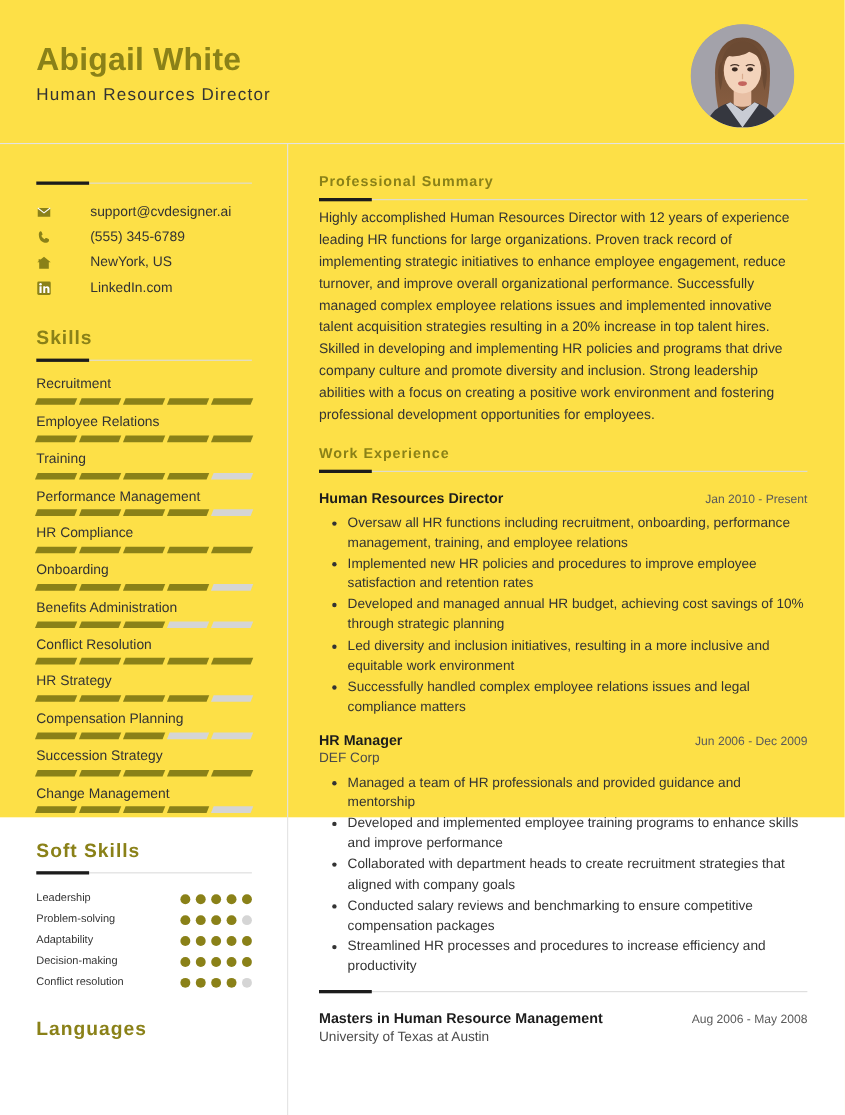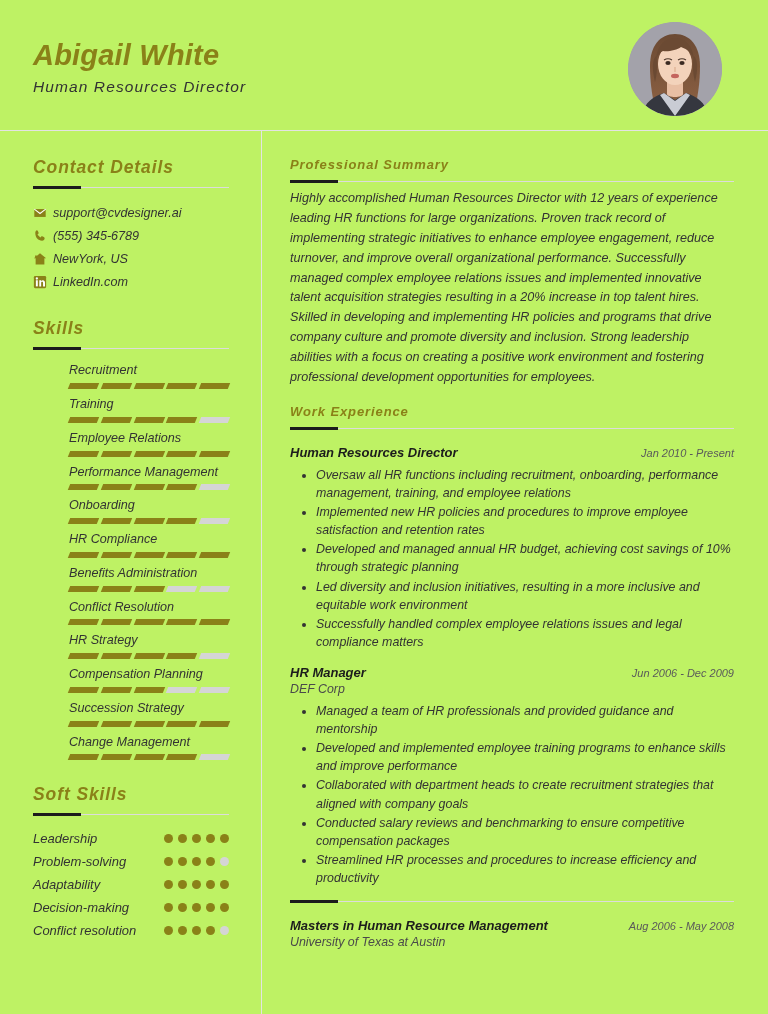--- a/index.html
+++ b/index.html
@@ -10,23 +10,22 @@
     height: 1014px;
     background: #ffffff;
     font-family: "Liberation Sans", sans-serif;
     color: #2e2e2e;
     overflow: hidden;
   }
 
   .page {
     position: relative;
     width: 768px;
-    height: 1014px;
-    background: #bef264;
-    font-style: italic;
+    height: 743px;
+    background: #fde047;
   }
 
   
   .header {
     position: relative;
     height: 131px;
     padding: 34px 38px 0 33px;
     display: flex;
     align-items: flex-start;
     justify-content: space-between;
@@ -97,37 +96,38 @@
     width: 48px;
     height: 3px;
     background: #1c1c1c;
   }
   .right-col .sec-title { font-size: 13px; }
 
   
   .contact-list { margin-top: 18px; }
   .contact-row {
     display: flex;
-    align-items: flex-start;
+    align-items: flex-end;
     margin-bottom: 8px;
     font-size: 12.6px;
     color: #333333;
+    gap: 29px;
   }
   .contact-icon {
     width: 20px;
     flex: 0 0 20px;
     color: #8a8118;
     display: flex;
     align-items: center;
   }
   .contact-icon svg { display:block; fill: #8a8118; }
   .contact-text { line-height: 1.2; }
 
   
-  .skills-wrap { margin-top: 14px; margin-left: 36px; }
+  .skills-wrap { margin-top: 14px; }
   .skill-item { margin-bottom: 2px; }
   .skill-name {
     font-size: 12.6px;
     color: #333333;
     margin-bottom: 4px;
     line-height: 1.25;
   }
   .skill-bar {
     display: flex;
     gap: 4px;
@@ -143,21 +143,21 @@
 
   
   .soft-wrap { margin-top: 16px; }
   .soft-row {
     display: flex;
     align-items: flex-start;
     margin-bottom: 6px;
   }
   .soft-name {
     flex: 1 1 auto;
-    font-size: 13px;
+    font-size: 10px;
     color: #333333;
     line-height: 1.3;
     padding-right: 6px;
   }
   .soft-dots {
     flex: 0 0 auto;
     display: flex;
     gap: 5px;
     padding-top: 3px;
   }
@@ -264,21 +264,20 @@
         </g>
       </svg>
     </div>
   </div>
 
   <div class="body">
 
     <div class="left-col">
 
       <div class="section">
-        <div class="sec-title">Contact Details</div>
         <div class="sec-rule"></div>
         <div class="contact-list">
 
           <div class="contact-row">
             <span class="contact-icon">
               <svg width="14" height="14" viewBox="0 0 16 16">
                   <path d="M1 3h14v10H1z" fill="none"></path>
                   <path d="M1.5 3.5h13v9h-13z" fill="#8a8118"></path>
                   <path d="M1.5 3.5L8 8.6l6.5-5.1" stroke="#fff" stroke-width="1.2" fill="none"></path>
                 </svg>
@@ -330,67 +329,67 @@
               <div class="skill-name">Recruitment</div>
               <div class="skill-bar">
                 <span class="seg on"></span>
                 <span class="seg on"></span>
                 <span class="seg on"></span>
                 <span class="seg on"></span>
                 <span class="seg on"></span>
               </div>
             </div>
             <div class="skill-item">
+              <div class="skill-name">Employee Relations</div>
+              <div class="skill-bar">
+                <span class="seg on"></span>
+                <span class="seg on"></span>
+                <span class="seg on"></span>
+                <span class="seg on"></span>
+                <span class="seg on"></span>
+              </div>
+            </div>
+            <div class="skill-item">
               <div class="skill-name">Training</div>
               <div class="skill-bar">
                 <span class="seg on"></span>
                 <span class="seg on"></span>
                 <span class="seg on"></span>
                 <span class="seg on"></span>
                 <span class="seg"></span>
               </div>
             </div>
             <div class="skill-item">
-              <div class="skill-name">Employee Relations</div>
-              <div class="skill-bar">
-                <span class="seg on"></span>
-                <span class="seg on"></span>
-                <span class="seg on"></span>
-                <span class="seg on"></span>
-                <span class="seg on"></span>
-              </div>
-            </div>
-            <div class="skill-item">
               <div class="skill-name">Performance Management</div>
               <div class="skill-bar">
                 <span class="seg on"></span>
                 <span class="seg on"></span>
                 <span class="seg on"></span>
                 <span class="seg on"></span>
                 <span class="seg"></span>
               </div>
             </div>
             <div class="skill-item">
+              <div class="skill-name">HR Compliance</div>
+              <div class="skill-bar">
+                <span class="seg on"></span>
+                <span class="seg on"></span>
+                <span class="seg on"></span>
+                <span class="seg on"></span>
+                <span class="seg on"></span>
+              </div>
+            </div>
+            <div class="skill-item">
               <div class="skill-name">Onboarding</div>
               <div class="skill-bar">
                 <span class="seg on"></span>
                 <span class="seg on"></span>
                 <span class="seg on"></span>
                 <span class="seg on"></span>
                 <span class="seg"></span>
-              </div>
-            </div>
-            <div class="skill-item">
-              <div class="skill-name">HR Compliance</div>
-              <div class="skill-bar">
-                <span class="seg on"></span>
-                <span class="seg on"></span>
-                <span class="seg on"></span>
-                <span class="seg on"></span>
-                <span class="seg on"></span>
               </div>
             </div>
             <div class="skill-item">
               <div class="skill-name">Benefits Administration</div>
               <div class="skill-bar">
                 <span class="seg on"></span>
                 <span class="seg on"></span>
                 <span class="seg on"></span>
                 <span class="seg"></span>
                 <span class="seg"></span>
@@ -503,20 +502,23 @@
                 <span class="dot on"></span>
                 <span class="dot on"></span>
                 <span class="dot"></span>
               </div>
             </div>
           </div>
       </div>
 
       <div class="sec-gap"></div>
 
+      <div class="section">
+        <div class="sec-title">Languages</div>
+      </div>
 
     </div>
 
     <div class="right-col">
 
       <div class="section">
         <div class="sec-title">Professional Summary</div>
         <div class="sec-rule"></div>
         <p class="summary-text">Highly accomplished Human Resources Director with 12 years of experience leading HR functions for large organizations. Proven track record of implementing strategic initiatives to enhance employee engagement, reduce turnover, and improve overall organizational performance. Successfully managed complex employee relations issues and implemented innovative talent acquisition strategies resulting in a 20% increase in top talent hires. Skilled in developing and implementing HR policies and programs that drive company culture and promote diversity and inclusion. Strong leadership abilities with a focus on creating a positive work environment and fostering professional development opportunities for employees.</p>
       </div>

